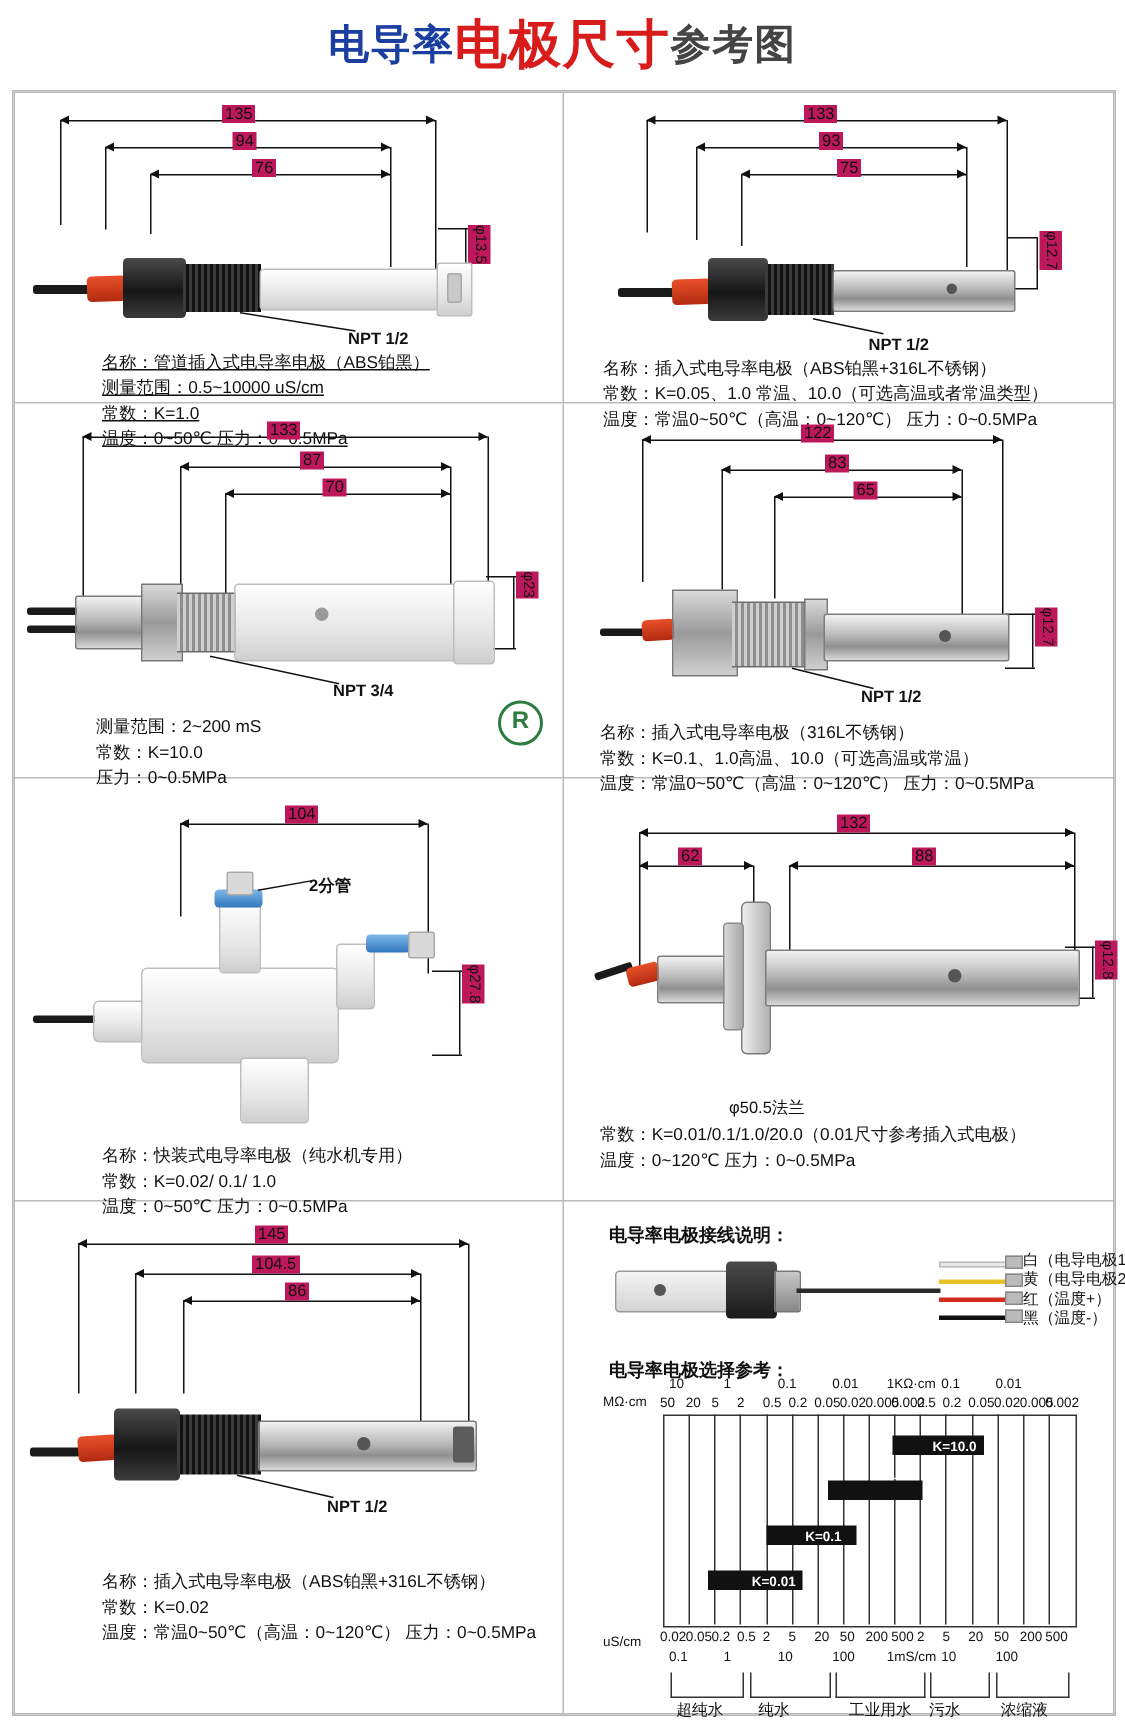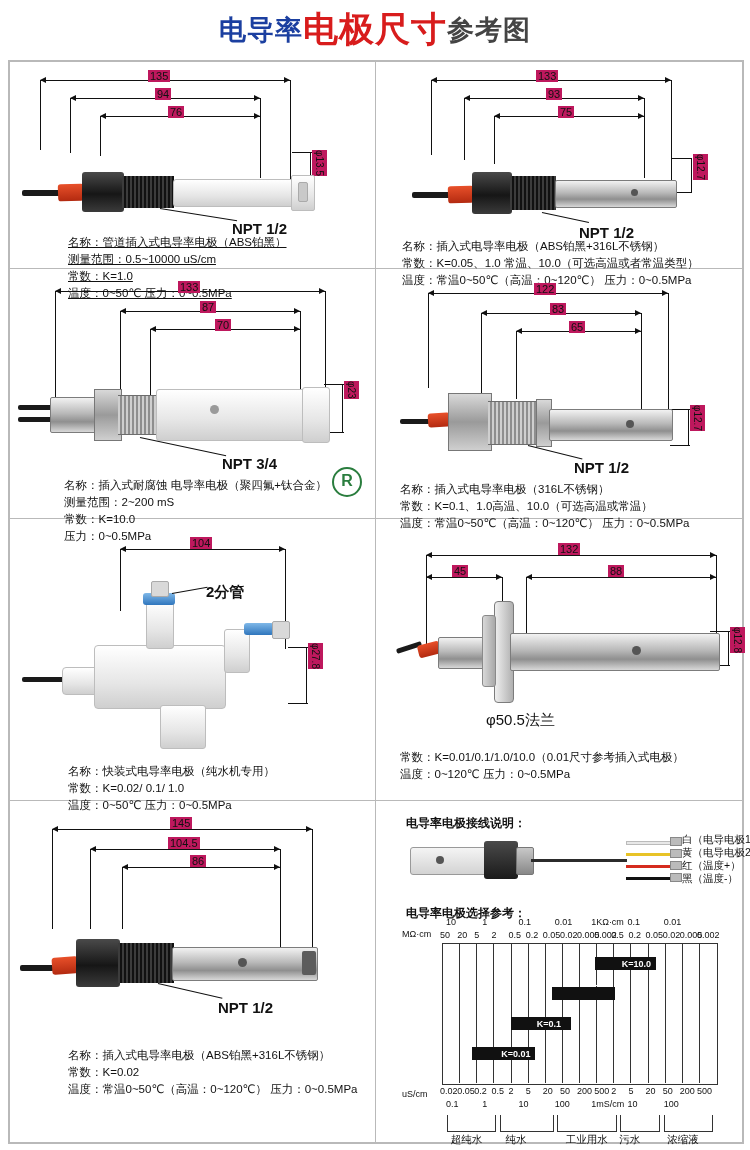--- a/index.html
+++ b/index.html
@@ -29,21 +29,21 @@
   .dimline{position:absolute;height:1px;background:#111;}
   .dimline.v{width:1px;height:auto;background:#111;}
   .tick{position:absolute;width:1px;background:#111;}
   .tickh{position:absolute;height:1px;background:#111;}
   .dlabel{position:absolute;font-size:11px;color:#111;background:#be185d;padding:0 2px;white-space:nowrap;}
   .dlabel.vert{writing-mode:vertical-rl;text-orientation:mixed;font-size:10px;}
   .arrowL,.arrowR{position:absolute;width:0;height:0;border-top:3px solid transparent;border-bottom:3px solid transparent;}
   .arrowL{border-right:6px solid #111;}
   .arrowR{border-left:6px solid #111;}
 
-  .npt{position:absolute;font-size:15px;font-weight:bold;color:#111;white-space:nowrap;}
+  .npt{position:absolute;font-size:11px;font-weight:bold;color:#111;white-space:nowrap;}
   .leader{position:absolute;background:#111;height:1px;transform-origin:left center;}
 
   
   .cable{position:absolute;background:#1a1a1a;border-radius:2px;}
   .redcap{position:absolute;background:linear-gradient(#e8502a,#b32a10);border-radius:3px;}
   .blackbody{position:absolute;background:linear-gradient(#4a4a4a,#161616 55%,#3b3b3b);border-radius:2px;}
   .thread{position:absolute;background:
       repeating-linear-gradient(90deg,#cfcfcf 0 2px,#8e8e8e 2px 4px);
       border-top:1px solid #6d6d6d;border-bottom:1px solid #6d6d6d;}
   .threadblk{position:absolute;background:
@@ -218,21 +218,20 @@
       <div class="white" style="left:146px;top:120px;width:150px;height:50px;"></div>
       <div class="hole" style="left:200px;top:136px;width:9px;height:9px;background:#9a9a9a;"></div>
       <div class="white" style="left:292px;top:118px;width:26px;height:54px;"></div>
 
       <div class="npt" style="left:212px;top:186px;">NPT 3/4</div>
       <div class="leader" style="left:130px;top:168px;width:88px;transform:rotate(12deg);"></div>
 
       <div class="trademark" style="left:322px;top:198px;">R</div>
 
       <div class="spec" style="left:54px;top:208px;">
-        <div>名称：插入式耐腐蚀 电导率电极（聚四氟+钛合金）</div>
         <div>测量范围：2~200 mS</div>
         <div>常数：K=10.0</div>
         <div>压力：0~0.5MPa</div>
       </div>
     </div>
 
     <div class="cell" style="left:367px;top:208px;width:367px;height:250px;">
       <div class="dim">
         <div class="dimline" style="left:52px;top:24px;width:240px;"></div>
         <div class="arrowL" style="left:52px;top:21px;"></div>
@@ -327,21 +326,21 @@
         <div class="arrowR" style="left:334px;top:33px;"></div>
         <div class="tick" style="left:50px;top:36px;height:95px;"></div>
         <div class="tick" style="left:340px;top:36px;height:110px;"></div>
         <div class="dlabel" style="left:182px;top:24px;">132</div>
       </div>
       <div class="dim">
         <div class="dimline" style="left:50px;top:58px;width:76px;"></div>
         <div class="arrowL" style="left:50px;top:55px;"></div>
         <div class="arrowR" style="left:120px;top:55px;"></div>
         <div class="tick" style="left:126px;top:58px;height:60px;"></div>
-        <div class="dlabel" style="left:76px;top:46px;">45</div>
+        <div class="dlabel" style="left:76px;top:46px;">62</div>
       </div>
       <div class="dim">
         <div class="dimline" style="left:150px;top:58px;width:190px;"></div>
         <div class="arrowL" style="left:150px;top:55px;"></div>
         <div class="arrowR" style="left:334px;top:55px;"></div>
         <div class="tick" style="left:150px;top:58px;height:62px;"></div>
         <div class="dlabel" style="left:232px;top:46px;">88</div>
       </div>
       <div class="dim">
         <div class="dimline v" style="left:352px;top:112px;height:34px;width:1px;"></div>
@@ -352,24 +351,24 @@
 
       <div class="cable" style="left:20px;top:126px;width:26px;height:5px;transform:rotate(-18deg);"></div>
       <div class="redcap" style="left:42px;top:124px;width:22px;height:13px;transform:rotate(-14deg);"></div>
       <div class="steel" style="left:62px;top:118px;width:46px;height:30px;"></div>
 
       <div style="position:absolute;left:118px;top:82px;width:18px;height:100px;background:linear-gradient(90deg,#efefef,#b0b0b0);border:1px solid #7c7c7c;border-radius:4px;"></div>
       <div style="position:absolute;left:106px;top:96px;width:12px;height:70px;background:linear-gradient(90deg,#d8d8d8,#a8a8a8);border:1px solid #8a8a8a;border-radius:3px;"></div>
       <div class="steel" style="left:134px;top:114px;width:208px;height:36px;"></div>
       <div class="hole" style="left:256px;top:127px;width:9px;height:9px;"></div>
 
-      <div class="npt" style="left:110px;top:192px;font-weight:normal;">φ50.5法兰</div>
+      <div class="npt" style="left:110px;top:212px;font-weight:normal;">φ50.5法兰</div>
 
       <div class="spec" style="left:24px;top:230px;">
-        <div>常数：K=0.01/0.1/1.0/10.0（0.01尺寸参考插入式电极）</div>
+        <div>常数：K=0.01/0.1/1.0/20.0（0.01尺寸参考插入式电极）</div>
         <div>温度：0~120℃  压力：0~0.5MPa</div>
       </div>
     </div>
 
     <div class="cell l" style="left:0;top:740px;width:367px;height:342px;">
       <div class="dim">
         <div class="dimline" style="left:42px;top:28px;width:260px;"></div>
         <div class="arrowL" style="left:42px;top:25px;"></div>
         <div class="arrowR" style="left:296px;top:25px;"></div>
         <div class="tick" style="left:42px;top:28px;height:100px;"></div>

